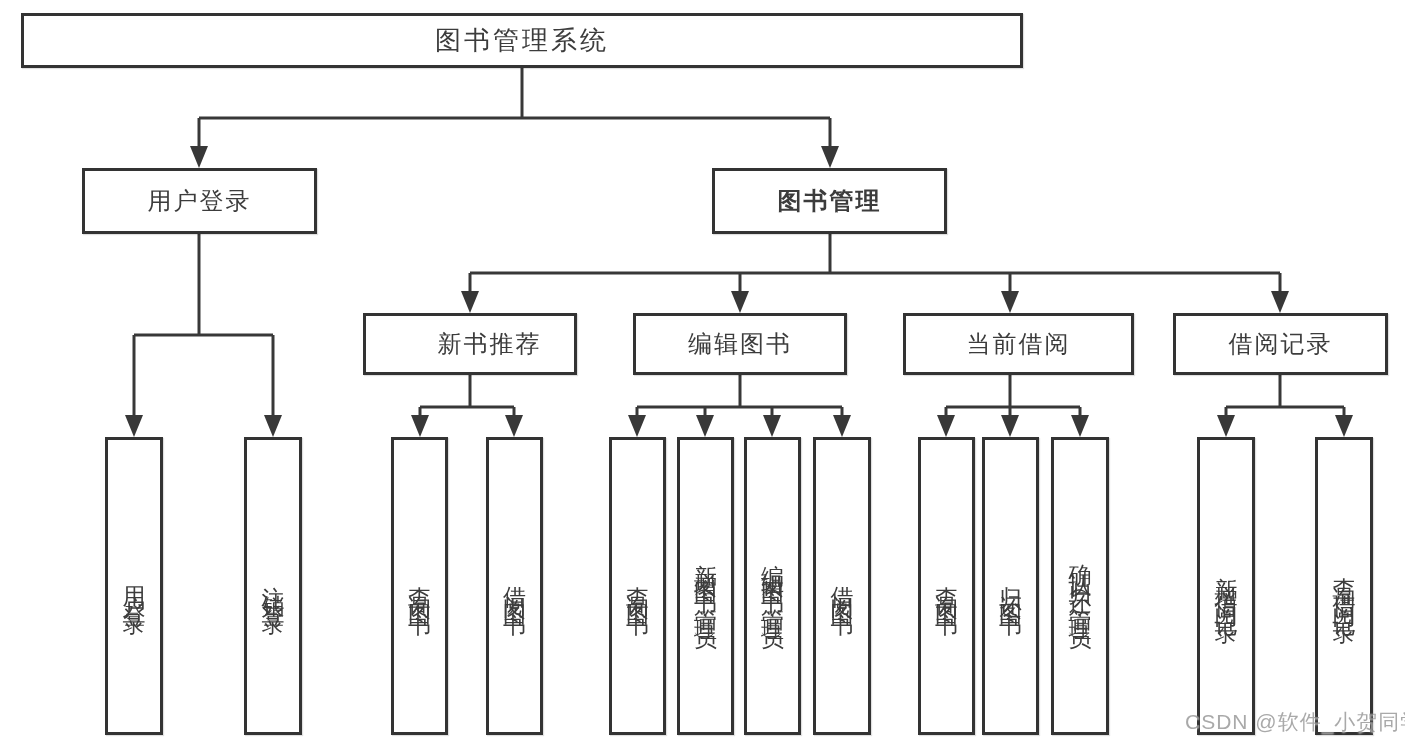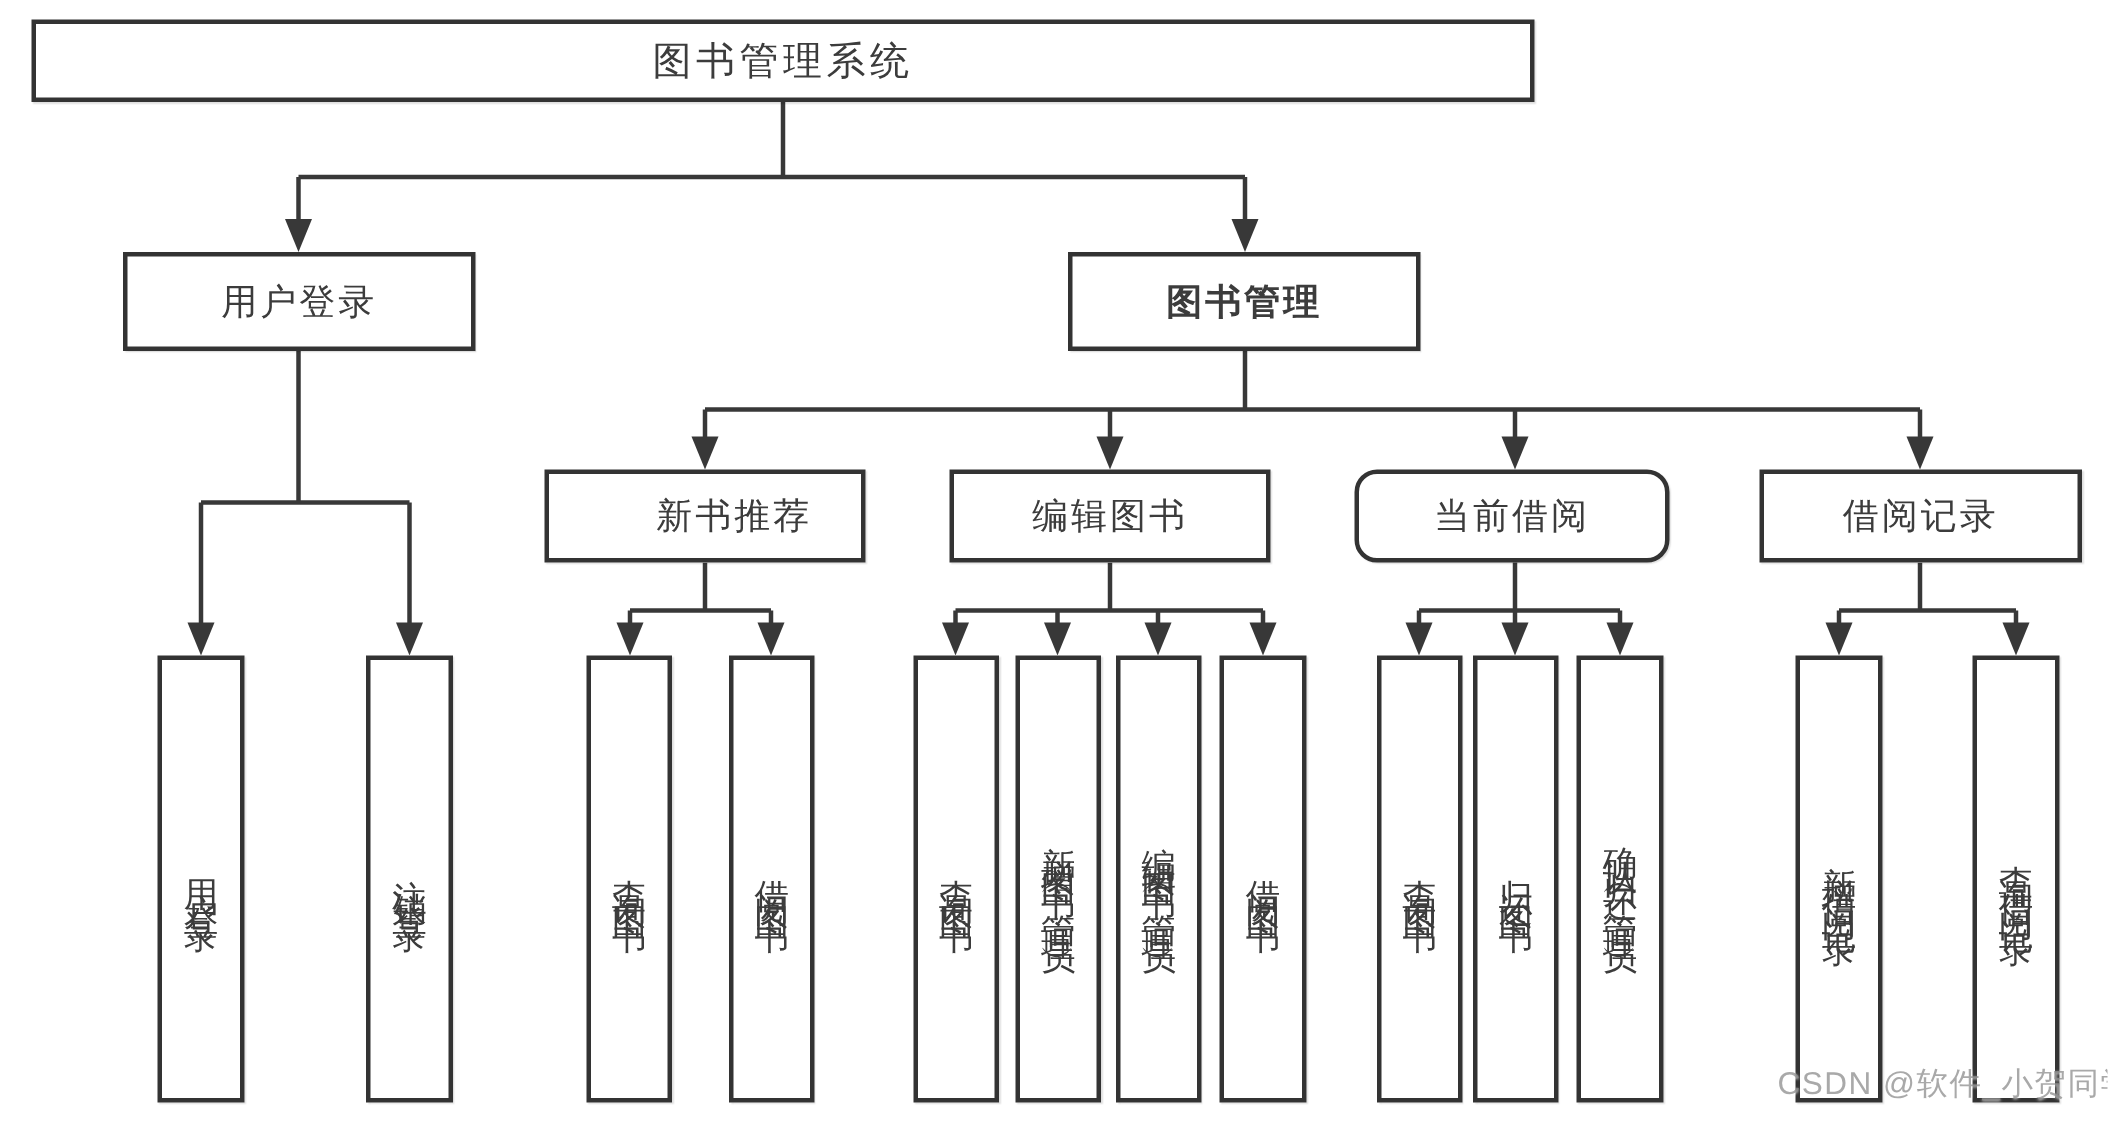--- a/index.html
+++ b/index.html
@@ -158,21 +158,21 @@
     </g>
   </svg>
 
   <div class="node rootnode" style="left:21px; top:13px; width:1002px; height:55px;">图书管理系统</div>
 
   <div class="node hnode" style="left:82px; top:168px; width:235px; height:66px;">用户登录</div>
   <div class="node hnode" style="left:712px; top:168px; width:235px; height:66px;font-weight:bold;">图书管理</div>
 
   <div class="node hnode" style="left:363px; top:313px; width:214px; height:62px;padding-left:39px;">新书推荐</div>
   <div class="node hnode" style="left:633px; top:313px; width:214px; height:62px;">编辑图书</div>
-  <div class="node hnode" style="left:903px; top:313px; width:210px; height:62px;border-radius:15px;">当前借阅</div>
+  <div class="node hnode" style="left:903px; top:313px; width:231px; height:62px;">当前借阅</div>
   <div class="node hnode" style="left:1173px; top:313px; width:215px; height:62px;">借阅记录</div>
 
   <div class="node leaf" style="left:105px; top:437px; width:58px; height:298px;">用户登录</div>
   <div class="node leaf" style="left:244px; top:437px; width:58px; height:298px;">注销登录</div>
 
   <div class="node leaf" style="left:391px; top:437px; width:57px; height:298px;">查询图书</div>
   <div class="node leaf" style="left:486px; top:437px; width:57px; height:298px;">借阅图书</div>
 
   <div class="node leaf" style="left:609px; top:437px; width:57px; height:298px;">查询图书</div>
   <div class="node leaf" style="left:677px; top:437px; width:57px; height:298px;">新增图书（管理员）</div>

